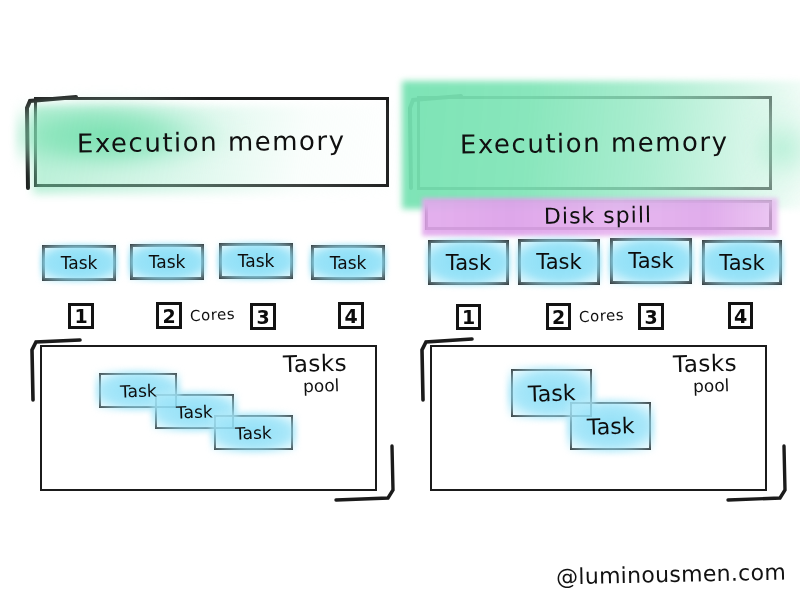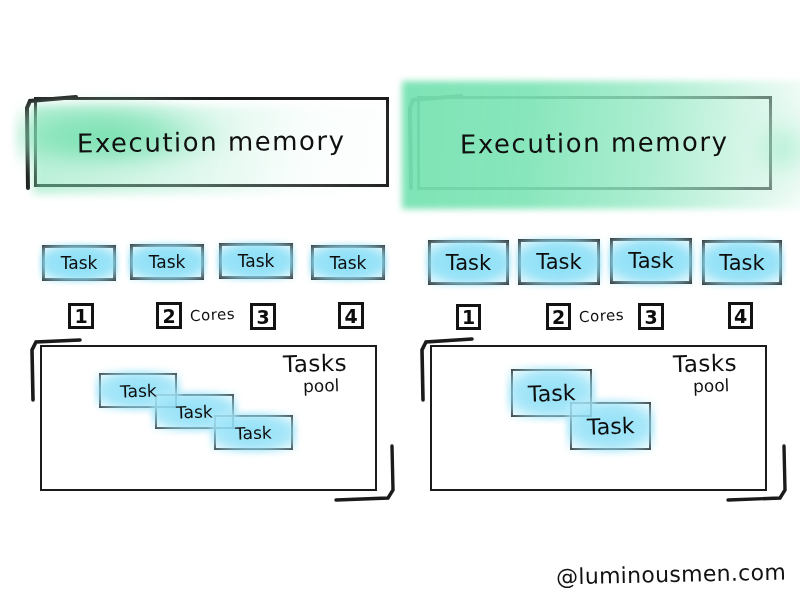--- a/index.html
+++ b/index.html
@@ -202,20 +202,24 @@
   <svg class="bracket" style="left:405px;top:84px;width:60px;height:110px;" viewBox="0 0 60 110">
     <path d="M6 104 L5 24 L8 16 L56 12" fill="none" stroke="#1b1b1b" stroke-width="4" stroke-linecap="round"></path>
   </svg>
 
   <div class="exec" style="left:417px;top:96px;width:355px;height:94px;">
     <div class="wash wash-r"></div>
     <div class="wash wash-r2"></div>
     <div class="label hand">Execution memory</div>
   </div>
 
+  <div class="spill" style="left:425px;top:200px;width:347px;height:30px;">
+    <div class="wash"></div>
+    <div class="label hand">Disk spill</div>
+  </div>
 
   <div class="taskchip" style="left:428px;top:240px;width:81px;height:45px;">
     <div class="wash"></div>
     <div class="label hand" style="font-size:21px;">Task</div>
   </div>
   <div class="taskchip" style="left:518px;top:239px;width:82px;height:46px;">
     <div class="wash"></div>
     <div class="label hand" style="font-size:21px;">Task</div>
   </div>
   <div class="taskchip" style="left:610px;top:238px;width:82px;height:46px;">

